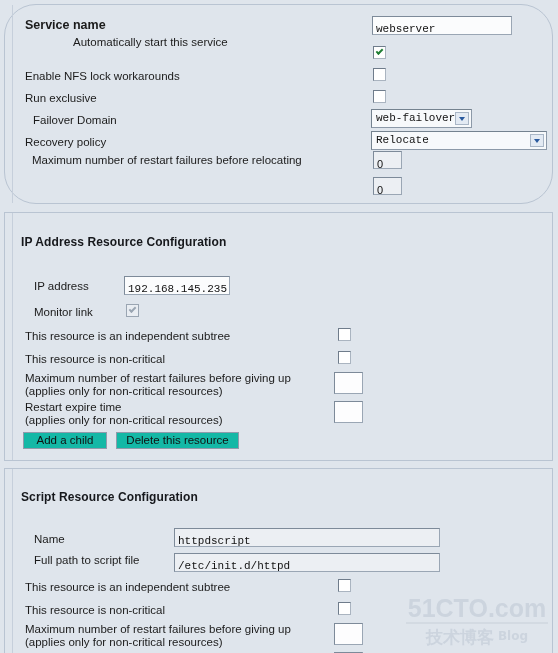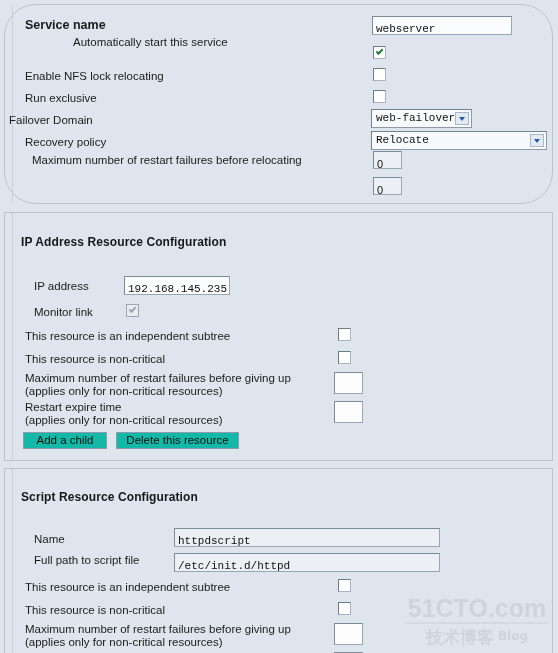--- a/index.html
+++ b/index.html
@@ -236,27 +236,27 @@
 
   <div class="panel" id="panel-service">
     <div class="panel-inner"></div>
 
     <div class="row-label bold" style="left:20px; top:14px;">Service name</div>
     <div class="txtbox" style="left:367px; top:11px; width:140px;">webserver</div>
 
     <div class="row-label" style="left:20px; top:31px;margin-left:48px;">Automatically start this service</div>
     <div class="cbox checked" style="left:368px; top:41px;"></div>
 
-    <div class="row-label" style="left:20px; top:65px;">Enable NFS lock relocating</div>
+    <div class="row-label" style="left:20px; top:65px;">Enable NFS lock workarounds</div>
     <div class="cbox" style="left:368px; top:63px;"></div>
 
     <div class="row-label" style="left:20px; top:87px;">Run exclusive</div>
     <div class="cbox" style="left:368px; top:85px;"></div>
 
-    <div class="row-label" style="left:4px; top:109px;">Failover Domain</div>
+    <div class="row-label" style="left:28px; top:109px;">Failover Domain</div>
     <div class="sel" style="left:366px; top:104px; width:101px;">
       <span>web-failover</span>
       <span class="arrow"></span>
     </div>
 
     <div class="row-label" style="left:20px; top:131px;">Recovery policy</div>
     <div class="sel" style="left:366px; top:126px; width:176px;">
       <span>Relocate</span>
       <span class="arrow"></span>
     </div>

